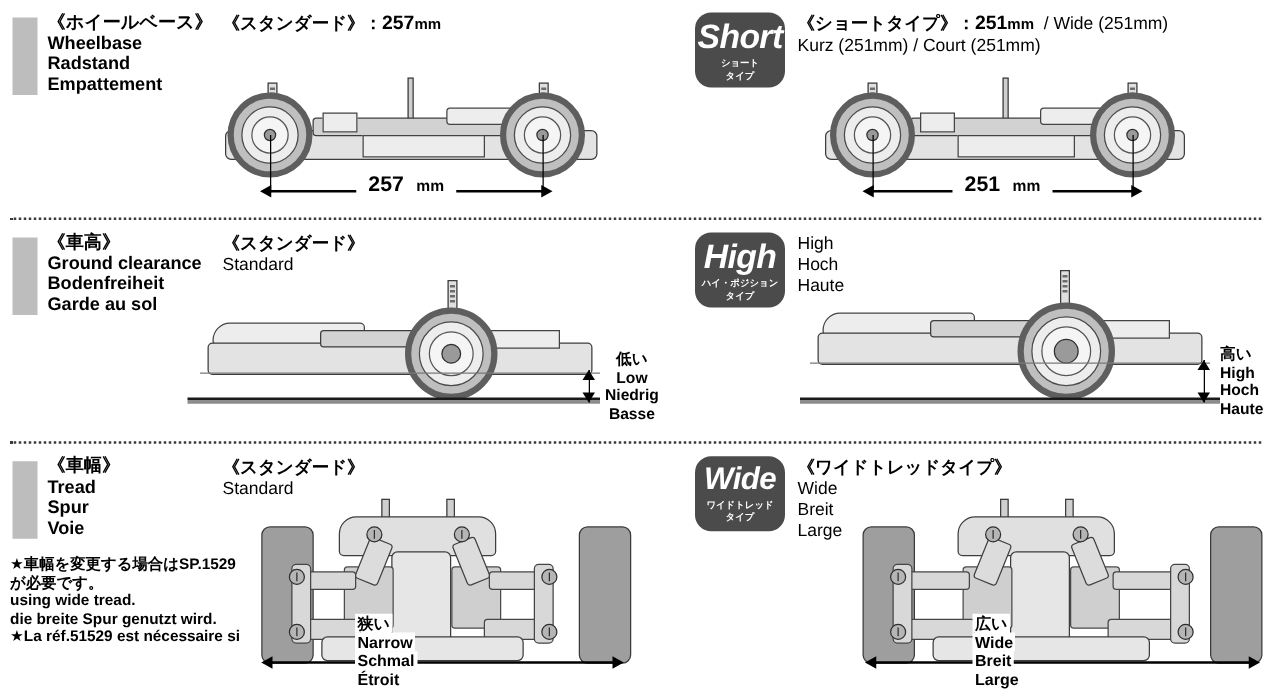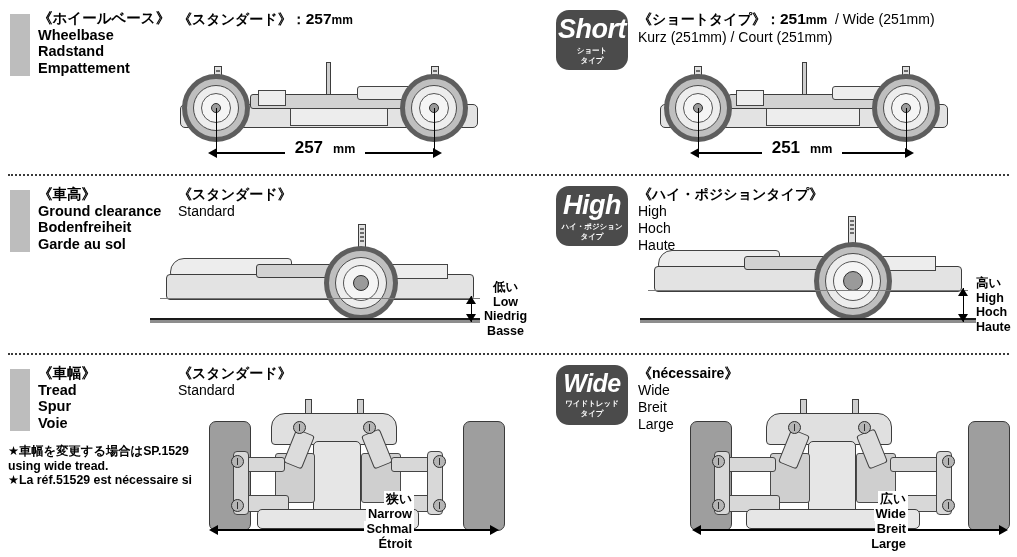--- a/index.html
+++ b/index.html
@@ -83,21 +83,21 @@
   .fv .arm{position:absolute;background:#d8d8d8;border:1.3px solid #454545;border-radius:3px;}
   .fv .blk{position:absolute;background:#cfcfcf;border:1.2px solid #4a4a4a;border-radius:3px;}
   .fv .shk{position:absolute;background:#dcdcdc;border:1.3px solid #414141;border-radius:3px;}
   .fv .tower{position:absolute;background:#e0e0e0;border:1.4px solid #3d3d3d;
              border-radius:14px 14px 4px 4px;}
   .fv .post{position:absolute;width:5px;background:#cfcfcf;border:1.2px solid #3d3d3d;}
   .fv .scr{position:absolute;border-radius:50%;background:#b5b5b5;border:1.4px solid #2f2f2f;}
   .fv .scr::after{content:"";position:absolute;left:50%;top:15%;bottom:15%;width:1.4px;
                   margin-left:-0.7px;background:#2f2f2f;}
   .ftxt{position:absolute;font-size:12.8px;line-height:15px;font-weight:bold;
-        text-align:right;z-index:6;}
+        text-align:left;z-index:6;}
   .ftxt span{background:#fff;padding:0 2px;display:inline-block;}
 </style>
 </head>
 <body>
 
 <div class="row" id="row1">
 
   <div class="accent-bar" style="left:10px;top:14px;height:62px;"></div>
 
   <div class="cat" style="left:38px;top:10px;">
@@ -225,21 +225,20 @@
     <div>Basse</div>
   </div>
 
   <div class="badge high" style="left:556px;top:10px;">
     <div class="bt">High</div>
     <div class="bs">ハイ・ポジション</div>
     <div class="bs" style="margin-top:0;">タイプ</div>
   </div>
 
   <div class="vtitle" style="left:638px;top:10px;">
-    <div class="t1">《ハイ・ポジションタイプ》</div>
     <div>High</div>
     <div>Hoch</div>
     <div>Haute</div>
   </div>
 
   <div class="sv" style="left:648px;top:40px;width:320px;height:100px;">
     <div class="damper" style="left:200px;top:0px;height:34px;"></div>
     <div class="plate" style="left:10px;top:34px;width:120px;height:16px;border-radius:14px 4px 3px 3px;"></div>
     <div class="body" style="left:6px;top:50px;width:306px;height:24px;border-radius:4px;"></div>
     <div class="deck" style="left:96px;top:40px;width:130px;height:12px;border-radius:3px;"></div>
@@ -273,21 +272,23 @@
 
   <div class="cat" style="left:38px;top:10px;">
     <div class="jp">《車幅》</div>
     <div>Tread</div>
     <div>Spur</div>
     <div>Voie</div>
   </div>
 
   <div class="notes" style="left:8px;top:89px;width:188px;">
     <div>★車幅を変更する場合はSP.1529</div>
+    <div>が必要です。</div>
     <div>using wide tread.</div>
+    <div>die breite Spur genutzt wird.</div>
     <div>★La réf.51529 est nécessaire si</div>
 
   </div>
 
   <div class="vtitle" style="left:178px;top:10px;">
     <div class="t1">《スタンダード》</div>
     <div>Standard</div>
   </div>
 
   <div class="fv" style="left:205px;top:44px;width:300px;height:158px;">
@@ -327,21 +328,21 @@
     <div><span>Étroit</span></div>
   </div>
 
   <div class="badge wide" style="left:556px;top:10px;">
     <div class="bt">Wide</div>
     <div class="bs">ワイドトレッド</div>
     <div class="bs" style="margin-top:0;">タイプ</div>
   </div>
 
   <div class="vtitle" style="left:638px;top:10px;">
-    <div class="t1">《nécessaire》</div>
+    <div class="t1">《ワイドトレッドタイプ》</div>
     <div>Wide</div>
     <div>Breit</div>
     <div>Large</div>
   </div>
 
   <div class="fv" style="left:690px;top:44px;width:320px;height:158px;">
     <div class="post" style="left:110px;top:0;height:42px;"></div>
     <div class="post" style="left:162px;top:0;height:42px;"></div>
     <div class="tower" style="left:76px;top:14px;width:124px;height:30px;"></div>
     <div class="tire" style="left:0px;top:22px;width:40px;height:108px;"></div>

